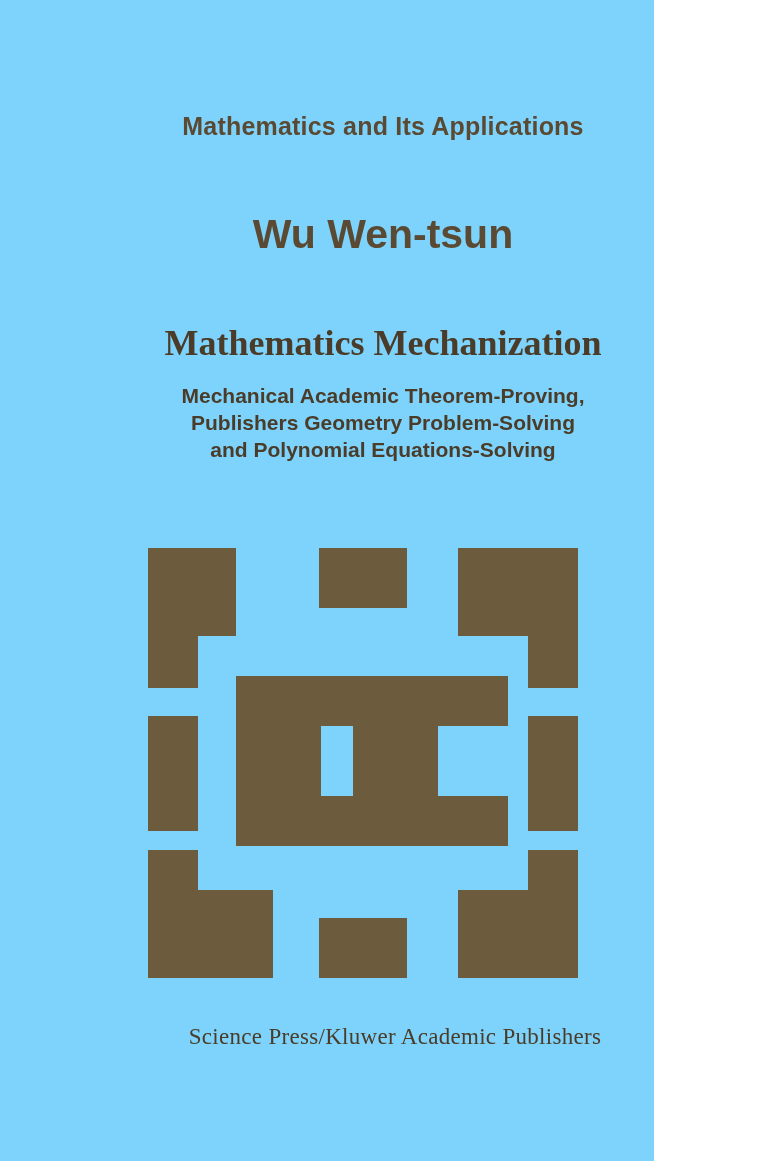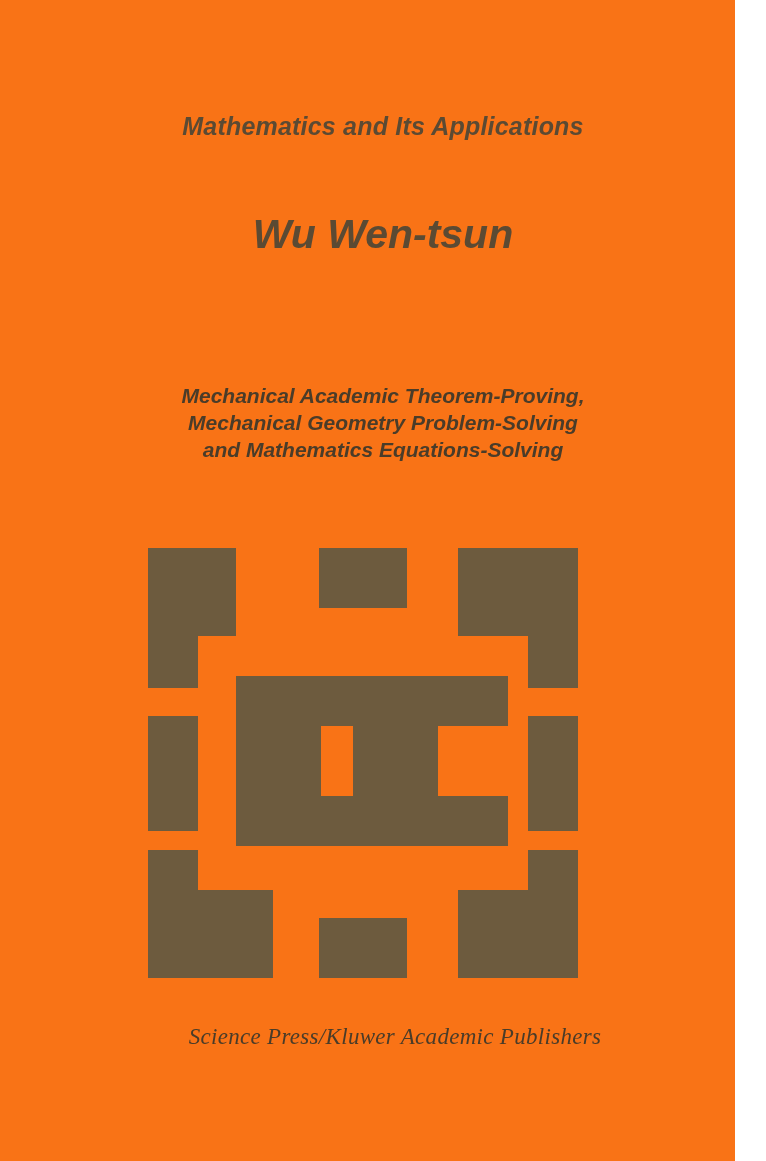--- a/index.html
+++ b/index.html
@@ -7,26 +7,25 @@
     padding: 0;
     background: #ffffff;
   }
   body {
     width: 766px;
     height: 1161px;
     font-family: "Liberation Serif", serif;
   }
   .cover {
     position: relative;
-    width: 735px;
+    width: 654px;
     height: 1161px;
-    background: #f97316;
+    background: #7dd3fc;
     overflow: hidden;
     box-sizing: border-box;
-    font-style: italic;
   }
   .series {
     position: absolute;
     top: 112px;
     left: 0;
     width: 766px;
     text-align: center;
     font-family: "Liberation Sans", sans-serif;
     font-weight: bold;
     font-size: 25px;
@@ -93,25 +92,26 @@
 </style>
 </head>
 <body>
 
 <div class="cover">
 
   <div class="series">Mathematics and Its Applications</div>
 
   <div class="author">Wu Wen-tsun</div>
 
+  <div class="title">Mathematics Mechanization</div>
 
   <div class="subtitle">
     <div>Mechanical Academic Theorem-Proving,</div>
-    <div>Mechanical Geometry Problem-Solving</div>
-    <div>and Mathematics Equations-Solving</div>
+    <div>Publishers Geometry Problem-Solving</div>
+    <div>and Polynomial Equations-Solving</div>
   </div>
 
   <div class="artwork">
     <svg id="art-svg" width="430" height="430" viewBox="0 0 430 430" xmlns="http://www.w3.org/2000/svg">
         <rect x="0" y="0" width="88" height="88" fill="#6d5b3e"></rect>
         <rect x="0" y="0" width="50" height="140" fill="#6d5b3e"></rect>
         <rect x="171" y="0" width="88" height="60" fill="#6d5b3e"></rect>
         <rect x="310" y="0" width="120" height="88" fill="#6d5b3e"></rect>
         <rect x="380" y="0" width="50" height="140" fill="#6d5b3e"></rect>
         <rect x="88" y="128" width="85" height="170" fill="#6d5b3e"></rect>

